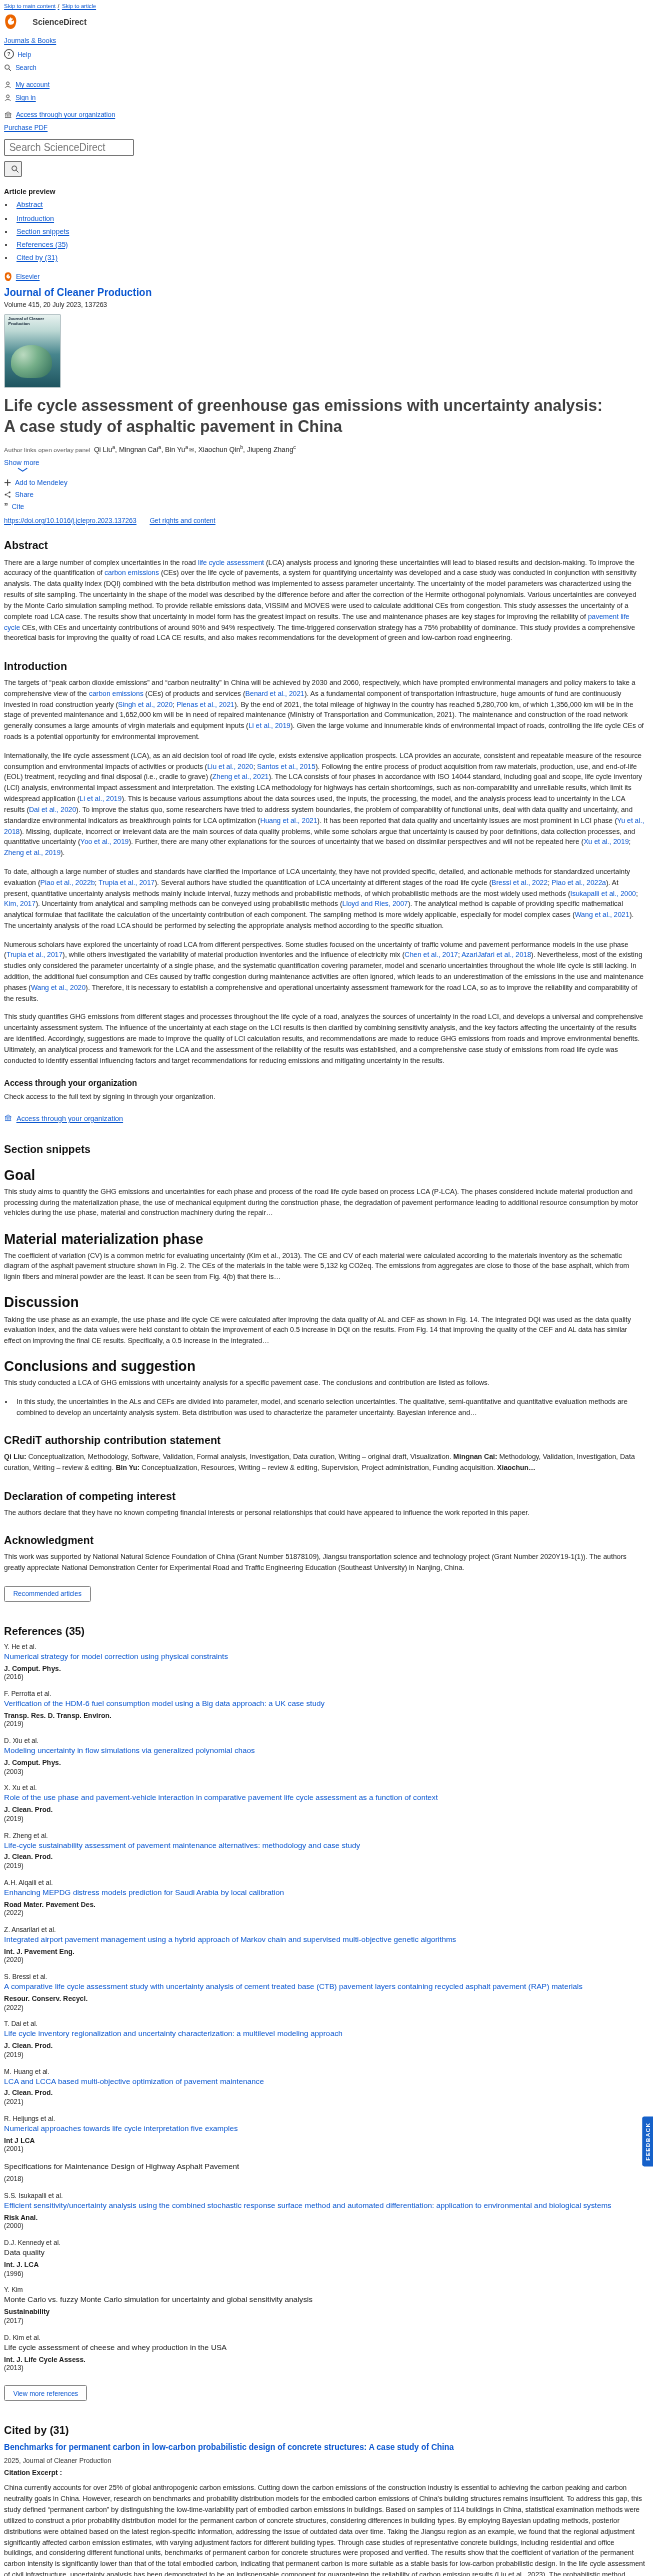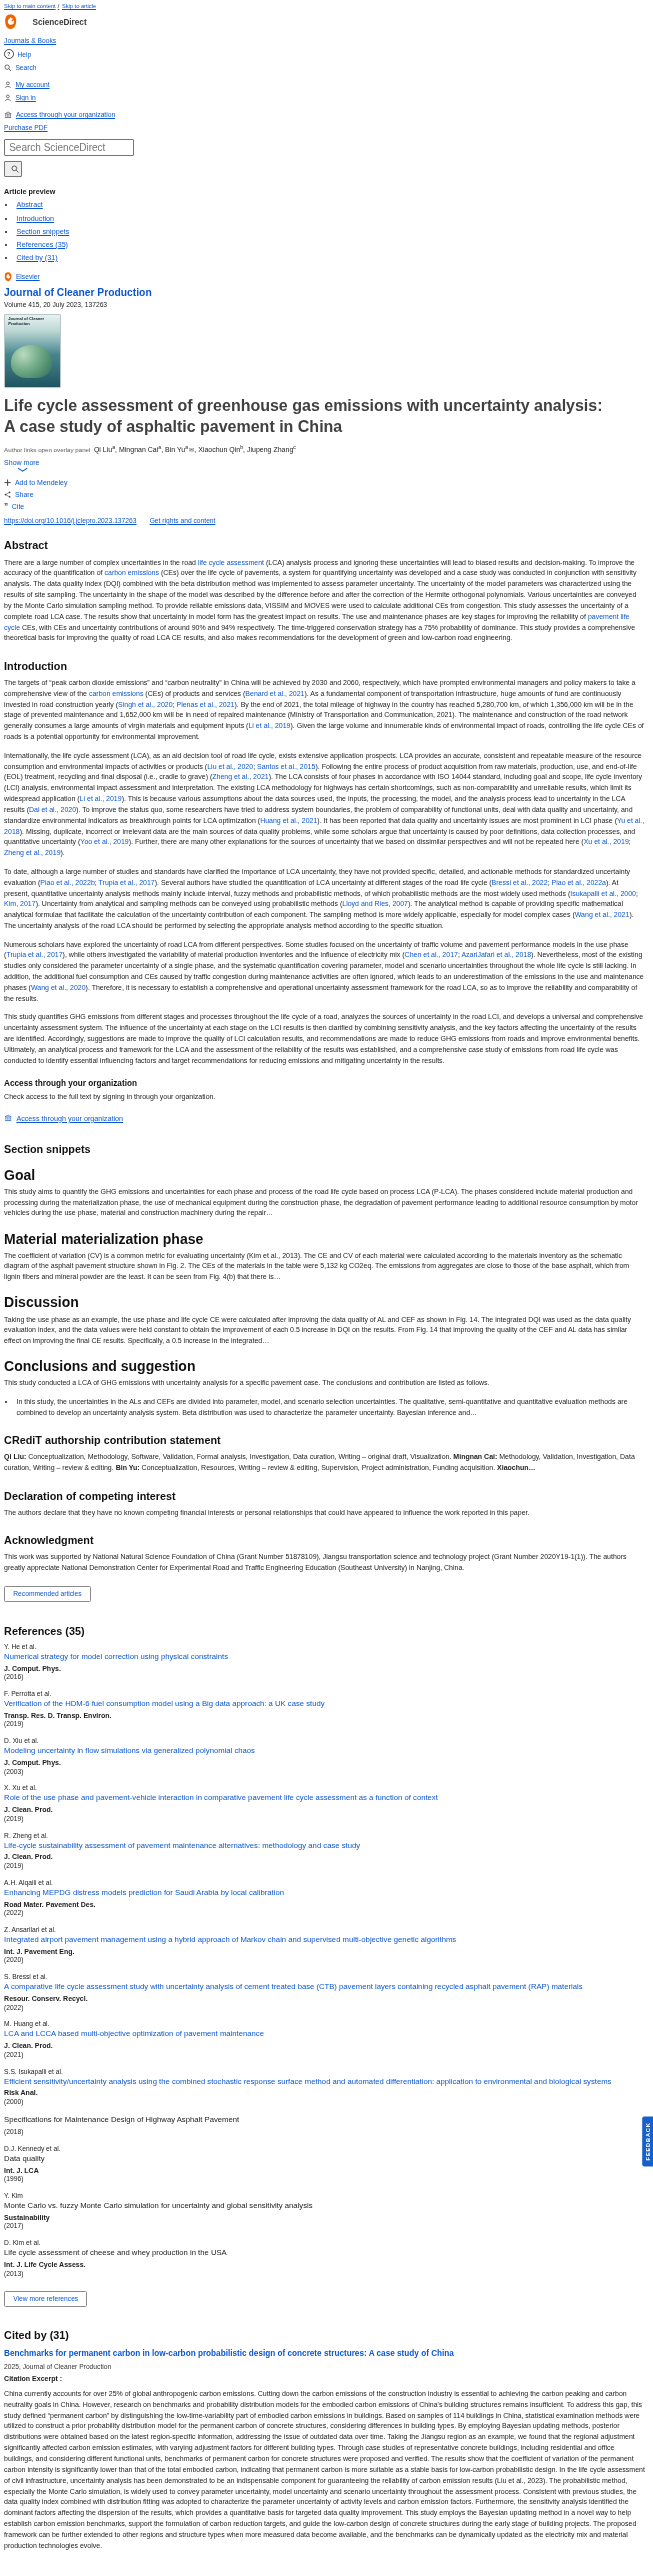--- a/index.html
+++ b/index.html
@@ -344,36 +344,48 @@
     <div class="ref-journal">Int. J. Pavement Eng.</div>
     <div class="ref-year">(2020)</div>
   </div>
   <div class="ref">
     <div class="ref-authors">S. Bressi et al.</div>
     <a href="#" class="ref-title">A comparative life cycle assessment study with uncertainty analysis of cement treated base (CTB) pavement layers containing recycled asphalt pavement (RAP) materials</a>
     <div class="ref-journal">Resour. Conserv. Recycl.</div>
     <div class="ref-year">(2022)</div>
   </div>
   <div class="ref">
+    <div class="ref-authors">T. Dai et al.</div>
+    <a href="#" class="ref-title">Life cycle inventory regionalization and uncertainty characterization: a multilevel modeling approach</a>
+    <div class="ref-journal">J. Clean. Prod.</div>
+    <div class="ref-year">(2019)</div>
+  </div>
+  <div class="ref">
     <div class="ref-authors">M. Huang et al.</div>
     <a href="#" class="ref-title">LCA and LCCA based multi-objective optimization of pavement maintenance</a>
     <div class="ref-journal">J. Clean. Prod.</div>
     <div class="ref-year">(2021)</div>
   </div>
   <div class="ref">
+    <div class="ref-authors">R. Heijungs et al.</div>
+    <a href="#" class="ref-title">Numerical approaches towards life cycle interpretation five examples</a>
+    <div class="ref-journal">Int J LCA</div>
+    <div class="ref-year">(2001)</div>
+  </div>
+  <div class="ref">
+    
+    <a class="ref-title plain">Specifications for Maintenance Design of Highway Asphalt Pavement</a>
+    
+    <div class="ref-year">(2018)</div>
+  </div>
+  <div class="ref">
     <div class="ref-authors">S.S. Isukapalli et al.</div>
     <a href="#" class="ref-title">Efficient sensitivity/uncertainty analysis using the combined stochastic response surface method and automated differentiation: application to environmental and biological systems</a>
     <div class="ref-journal">Risk Anal.</div>
     <div class="ref-year">(2000)</div>
-  </div>
-  <div class="ref">
-    
-    <a class="ref-title plain">Specifications for Maintenance Design of Highway Asphalt Pavement</a>
-    
-    <div class="ref-year">(2018)</div>
   </div>
   <div class="ref">
     <div class="ref-authors">D.J. Kennedy et al.</div>
     <a class="ref-title plain">Data quality</a>
     <div class="ref-journal">Int. J. LCA</div>
     <div class="ref-year">(1996)</div>
   </div>
   <div class="ref">
     <div class="ref-authors">Y. Kim</div>
     <a class="ref-title plain">Monte Carlo vs. fuzzy Monte Carlo simulation for uncertainty and global sensitivity analysis</a>

